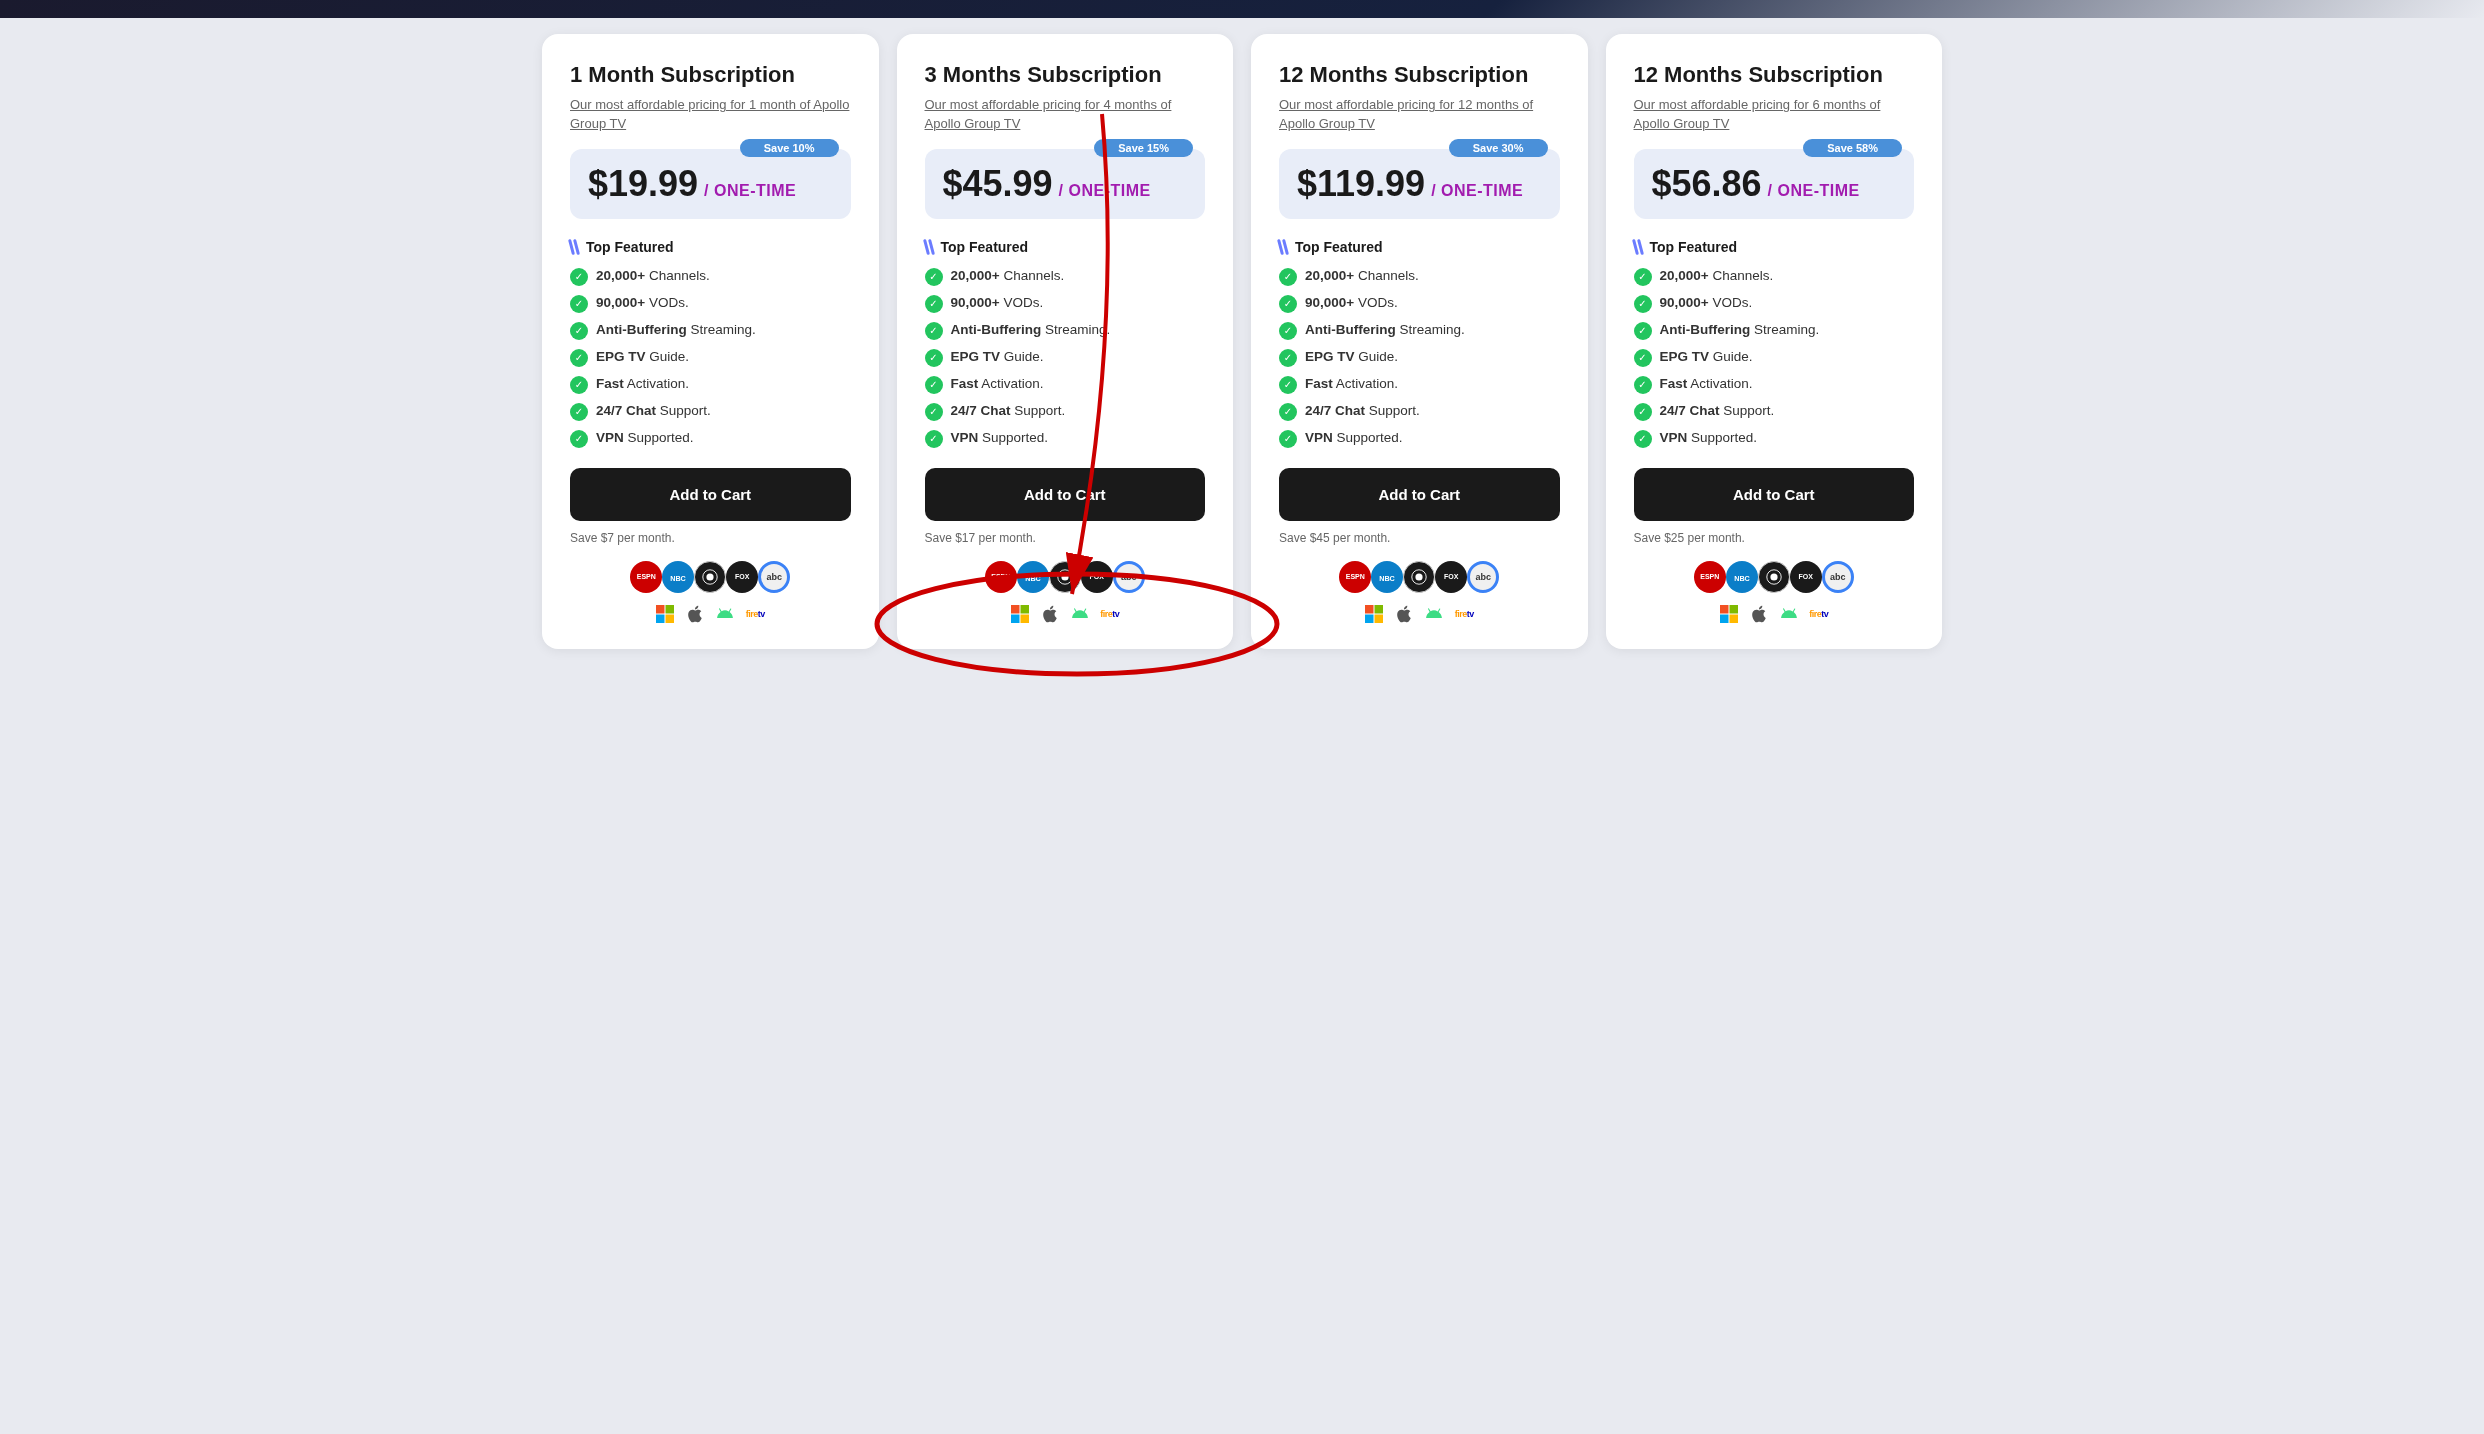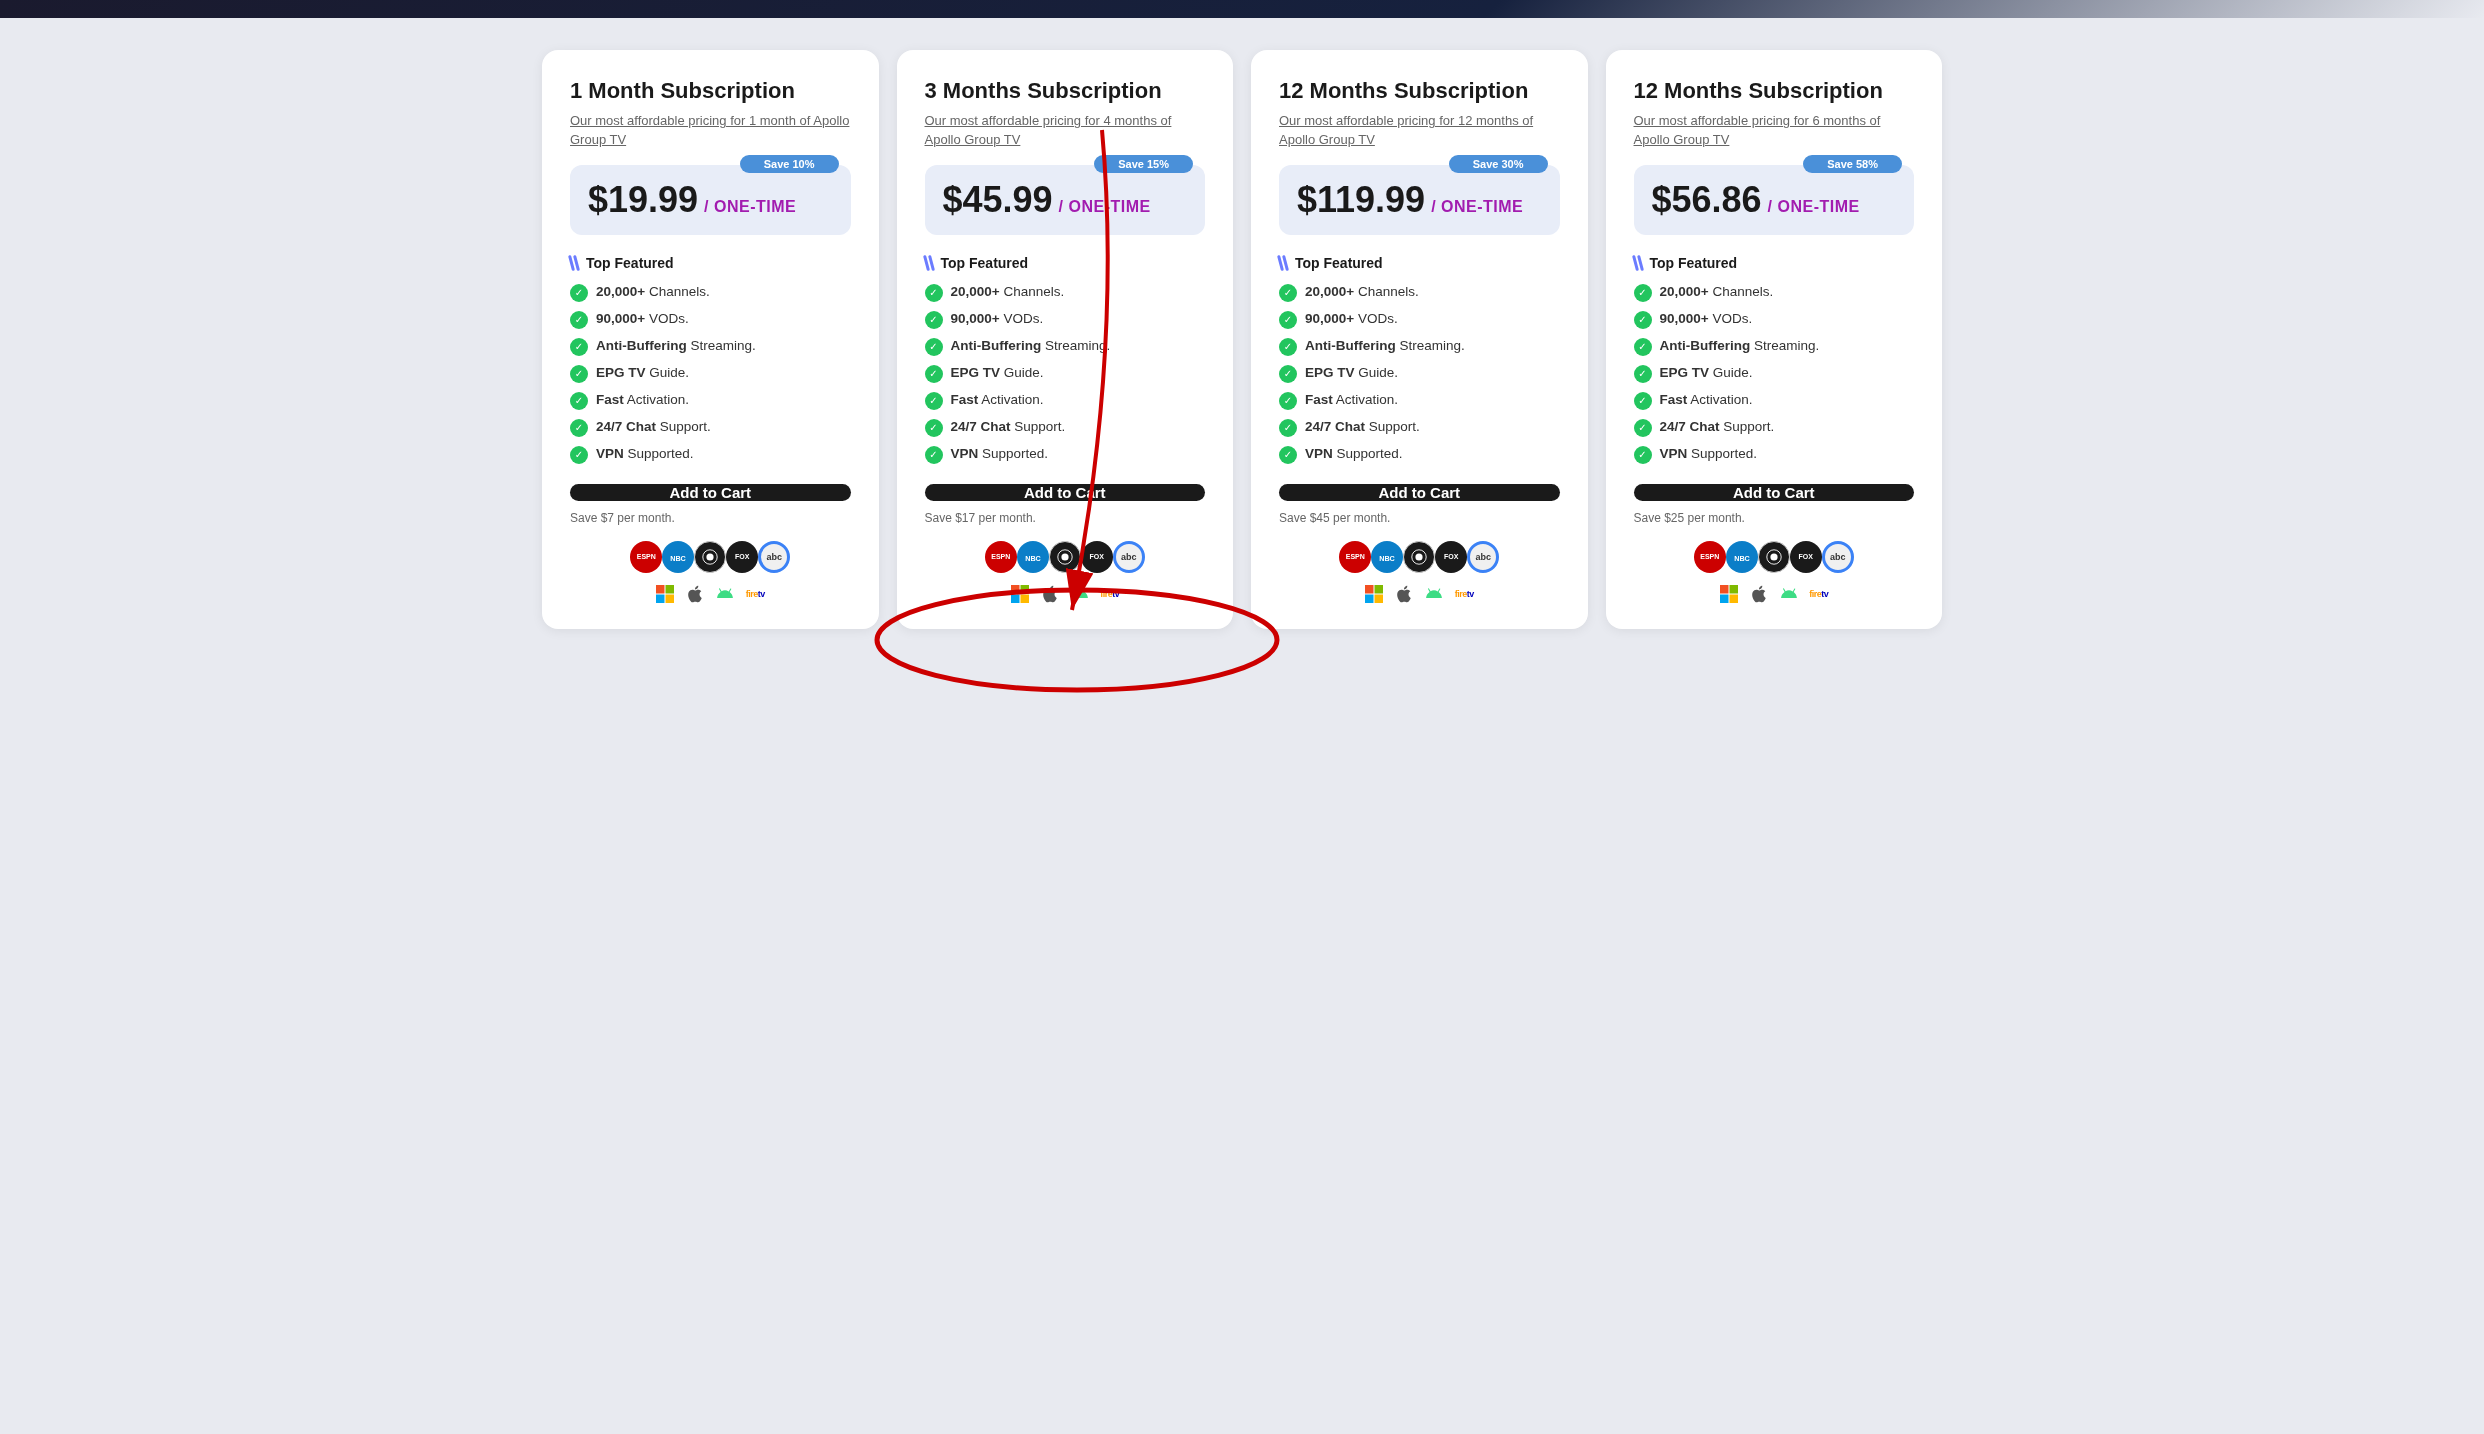--- a/index.html
+++ b/index.html
@@ -13,21 +13,21 @@
     .top-bar {
       position: absolute;
       top: 0; left: 0; right: 0;
       height: 18px;
       background: linear-gradient(135deg, #1a1a2e 0%, #16213e 60%, transparent 100%);
     }
     .cards-container {
       display: flex;
       gap: 18px;
       max-width: 1400px;
-      margin: 20px auto 0;
+      margin: 4px auto 0;
       align-items: flex-start;
       position: relative;
     }
     .card {
       background: #fff;
       border-radius: 16px;
       padding: 28px 28px 24px;
       flex: 1;
       position: relative;
       box-shadow: 0 2px 12px rgba(0,0,0,0.07);
@@ -128,21 +128,21 @@
       margin-top: 1px;
       font-size: 10px;
       color: white;
     }
     .add-to-cart-btn {
       width: 100%;
       background: #1a1a1a;
       color: #fff;
       border: none;
       border-radius: 10px;
-      padding: 0;
+      padding: 18px;
       font-size: 15px;
       font-weight: 700;
       cursor: pointer;
       margin-bottom: 10px;
     }
     .save-text {
       font-size: 12px;
       color: #666;
       margin-bottom: 16px;
     }

